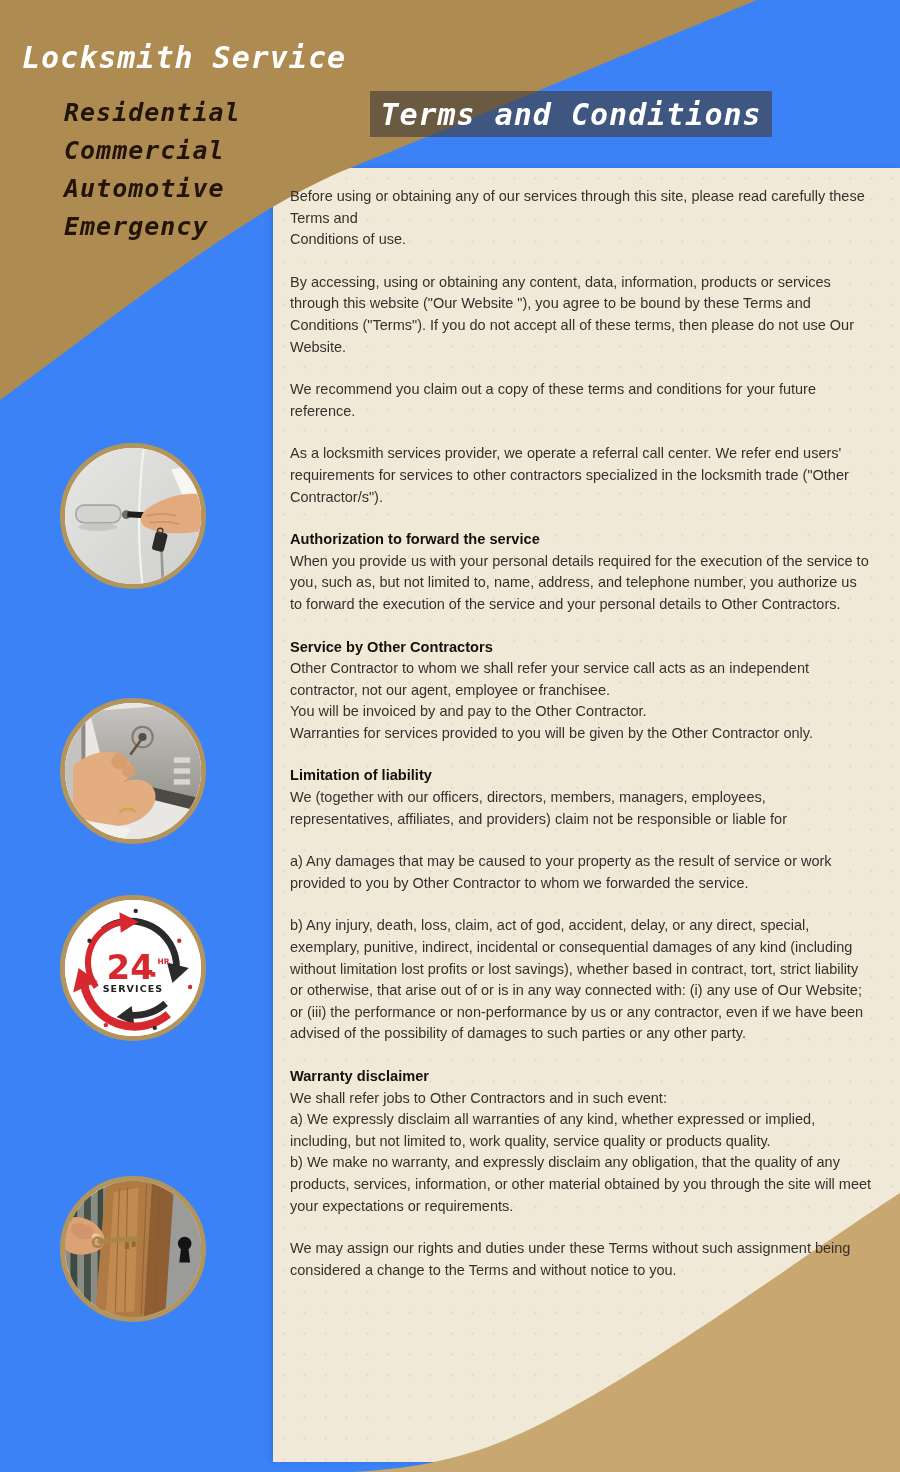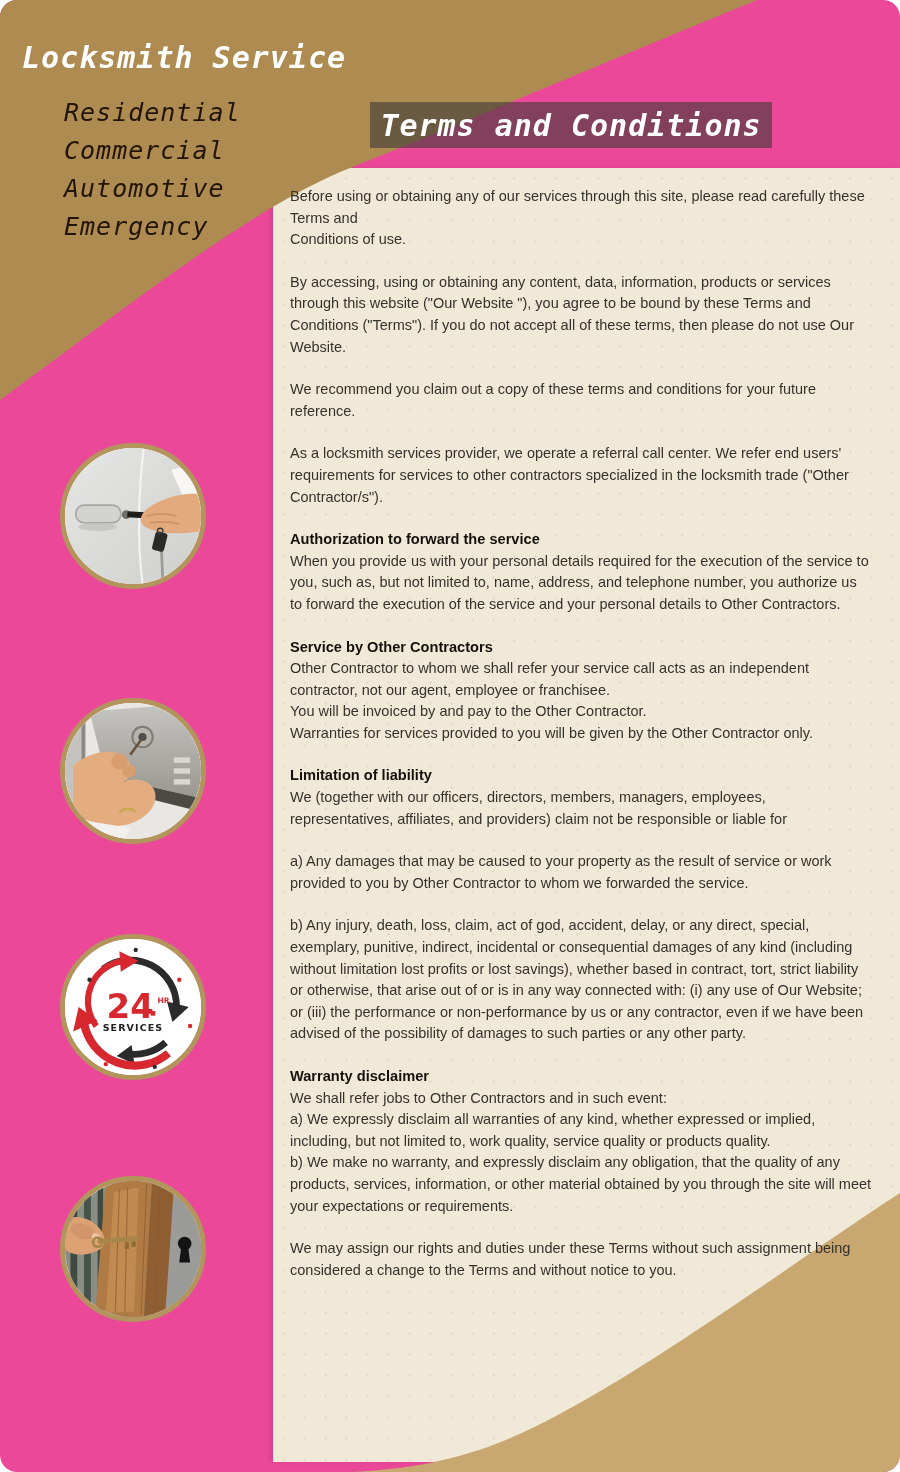--- a/index.html
+++ b/index.html
@@ -1,45 +1,45 @@
 <!DOCTYPE html>
 <html><head>
 <meta charset="utf-8">
 <style>
   html,body { margin:0; padding:0; background:#fff; }
   .page {
     position:relative; width:900px; height:1472px; overflow:hidden;
-    background:#ec4899; font-family:"Liberation Sans", sans-serif;border-radius:17px;
+    background:#3b82f6; font-family:"Liberation Sans", sans-serif;
   }
   .bg-svg { position:absolute; left:0; top:0; width:900px; height:1472px; pointer-events:none; }
 
   
   .panel-bg {
     position:absolute; left:273px; top:168px; width:627px; height:1294px;
     background-color:#f0e9d8;
     background-image: radial-gradient(rgba(140,120,90,0.12) 1px, rgba(0,0,0,0) 1.4px);
     background-size:21px 21px;
     box-shadow: -2px 0 5px rgba(0,0,0,0.10);
   }
 
   
   .brand {
     position:absolute; left:22px; top:40px; color:#ffffff;
     font-family:"DejaVu Sans Mono", monospace; font-weight:bold; font-style:italic;
     font-size:30px; letter-spacing:1px; white-space:nowrap;
   }
   .services { position:absolute; left:64px; top:94px; }
   .services .svc {
-    font-family:"DejaVu Sans Mono", monospace; font-weight:normal; font-style:italic;
+    font-family:"DejaVu Sans Mono", monospace; font-weight:bold; font-style:italic;
     font-size:25px; line-height:38px; color:#221408; letter-spacing:1px;
   }
 
   
   .title-bar {
-    position:absolute; left:370px; top:102px; width:402px; height:46px;
+    position:absolute; left:370px; top:91px; width:402px; height:46px;
     background:rgba(64,60,55,0.62);
     display:flex; align-items:center; justify-content:center;
   }
   .title-bar .t {
     color:#ffffff; font-family:"DejaVu Sans Mono", monospace;
     font-weight:bold; font-style:italic; font-size:30px; letter-spacing:1px; white-space:nowrap;
   }
 
   
   .content {
@@ -48,21 +48,21 @@
   }
   .content p { margin:0 0 21px 0; white-space:pre-line; }
   .content h3 { margin:0; font-size:14.6px; line-height:21.6px; font-weight:bold; color:#14110c; }
 
   
   .photo {
     position:absolute; left:60px; width:136px; height:136px;
     border:5px solid #b2945c; border-radius:50%; overflow:hidden; background:#fff;
   }
   .photo svg { display:block; width:136px; height:136px; }
-  .ph1 { top:443px; } .ph2 { top:698px; } .ph3 { top:934px; } .ph4 { top:1176px; }
+  .ph1 { top:443px; } .ph2 { top:698px; } .ph3 { top:895px; } .ph4 { top:1176px; }
 </style>
 </head>
 <body>
 
 <div class="page">
 
   <div class="panel-bg"></div>
 
   <svg class="bg-svg" viewBox="0 0 900 1472" xmlns="http://www.w3.org/2000/svg">
     <path d="M0,0 L757,0 C630,52 470,120 350,168 C248,208 108,322 0,400 Z" fill="#ae8b51"></path>

